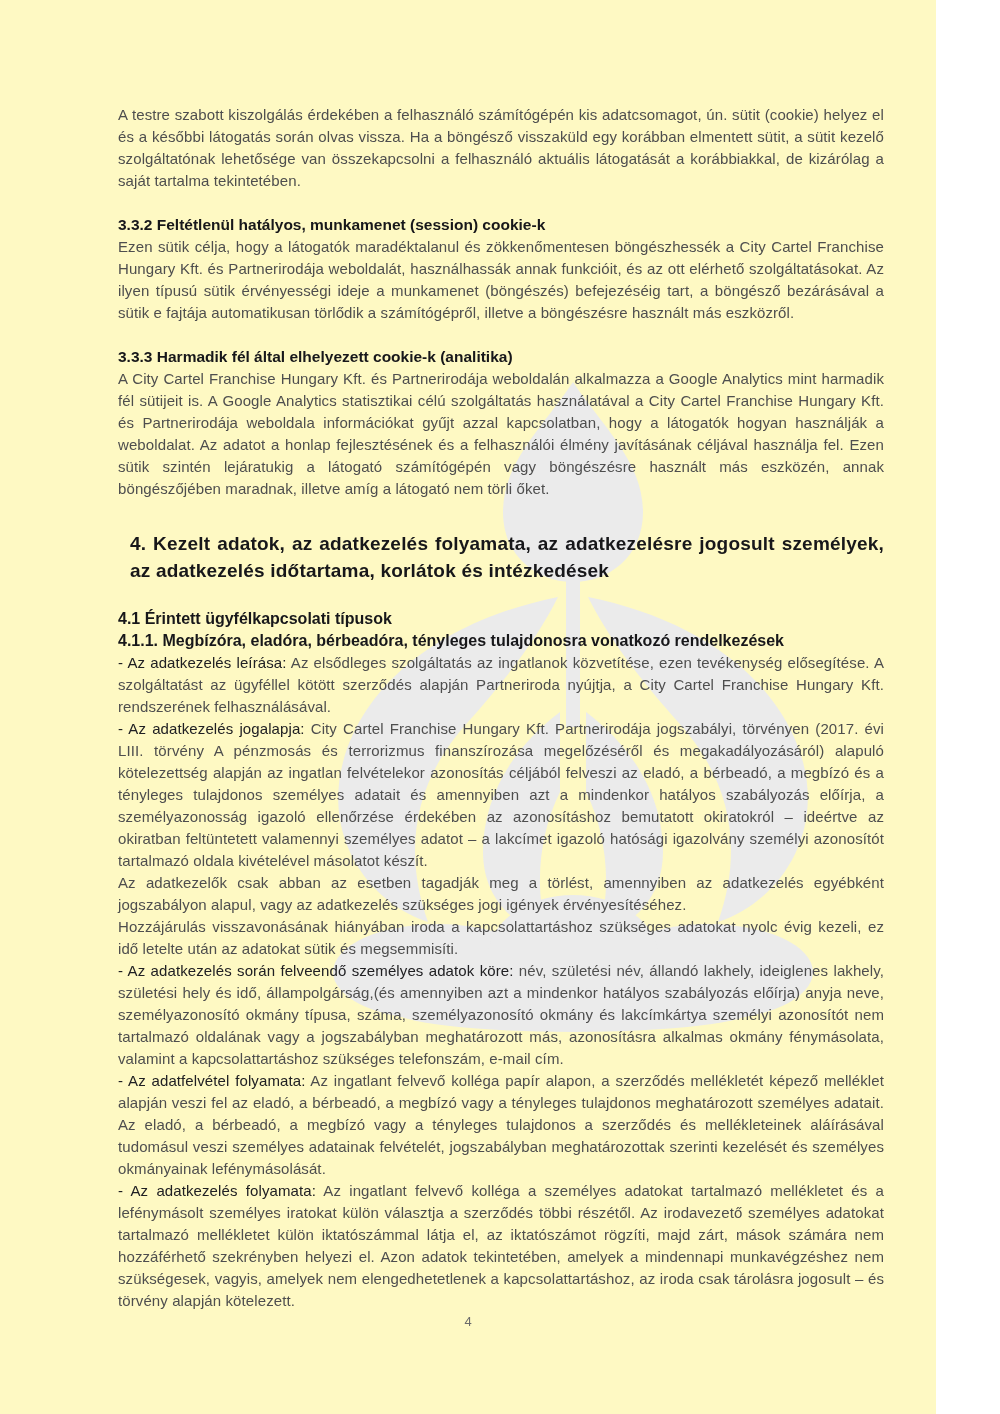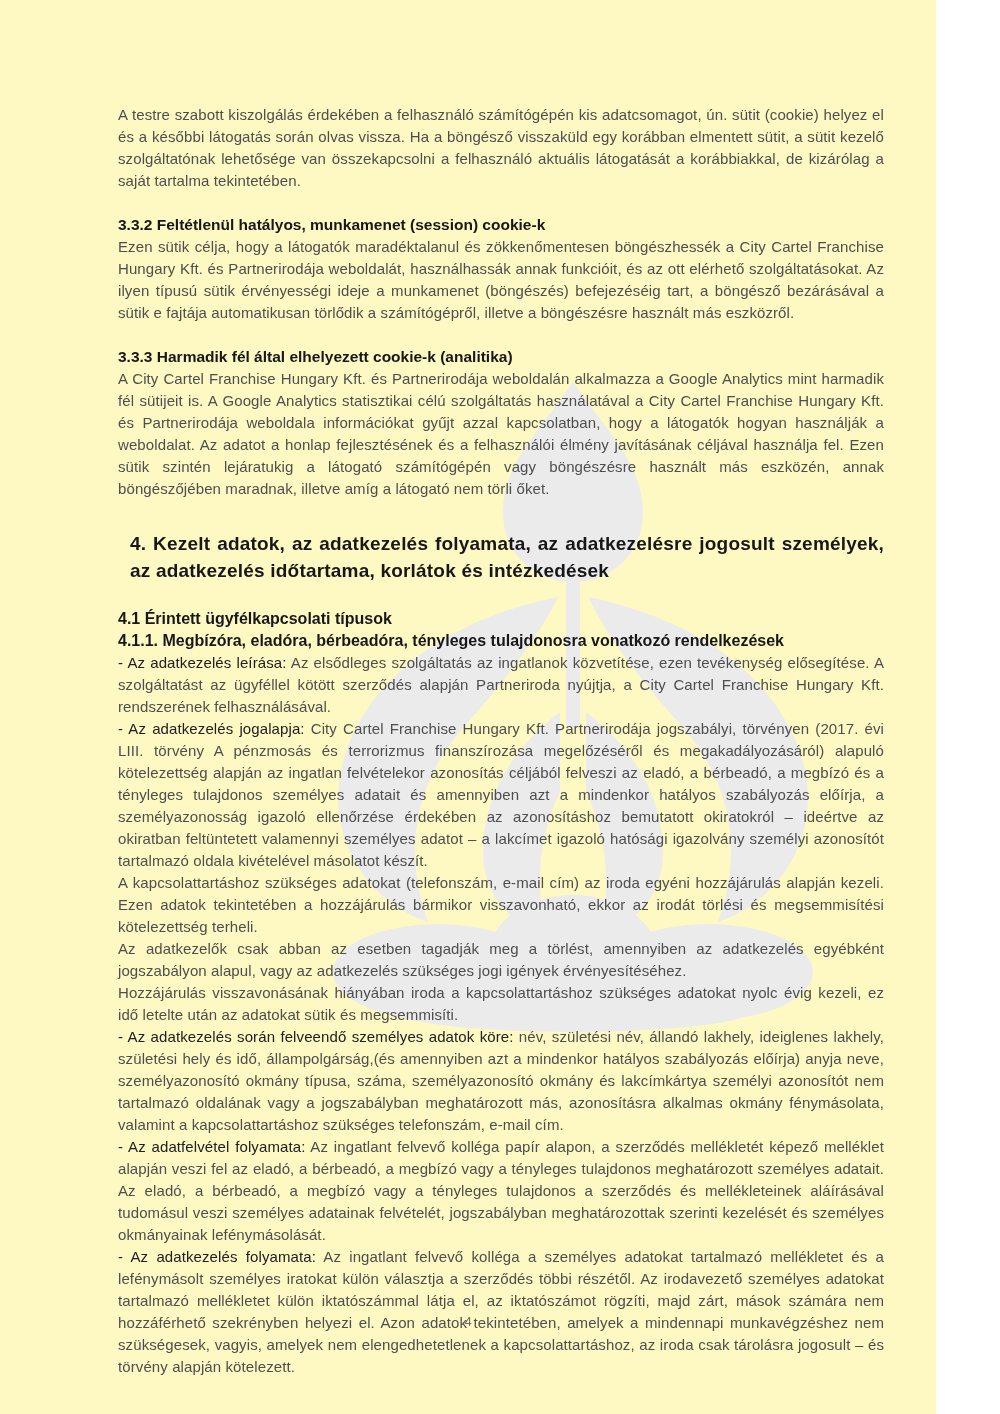--- a/index.html
+++ b/index.html
@@ -121,21 +121,20 @@
 
     <h1 class="chapter-h">4. Kezelt adatok, az adatkezelés folyamata, az adatkezelésre jogosult személyek, az adatkezelés időtartama, korlátok és intézkedések</h1>
 
     <h2 class="sub-h">4.1 Érintett ügyfélkapcsolati típusok</h2>
 
     <h3 class="subsub-h">4.1.1.  Megbízóra, eladóra, bérbeadóra, tényleges tulajdonosra vonatkozó rendelkezések</h3>
 
     <div class="paragraphs">
         <p class="body"><strong class="lead">- Az adatkezelés leírása: </strong>Az elsődleges szolgáltatás az ingatlanok közvetítése, ezen tevékenység elősegítése. A szolgáltatást az ügyféllel kötött szerződés alapján Partneriroda nyújtja, a City Cartel Franchise Hungary Kft. rendszerének felhasználásával.</p>
         <p class="body"><strong class="lead">- Az adatkezelés jogalapja: </strong>City Cartel Franchise Hungary Kft. Partnerirodája jogszabályi, törvényen (2017. évi LIII. törvény A pénzmosás és terrorizmus finanszírozása megelőzéséről és megakadályozásáról) alapuló kötelezettség alapján az ingatlan felvételekor azonosítás céljából felveszi az eladó, a bérbeadó, a megbízó és a tényleges tulajdonos személyes adatait és amennyiben azt a mindenkor hatályos szabályozás előírja, a személyazonosság igazoló ellenőrzése érdekében az azonosításhoz bemutatott okiratokról – ideértve az okiratban feltüntetett valamennyi személyes adatot – a lakcímet igazoló hatósági igazolvány személyi azonosítót tartalmazó oldala kivételével másolatot készít.</p>
-        <p class="body">A kapcsolattartáshoz szükséges adatokat (telefonszám, e-mail cím) az iroda egyéni hozzájárulás alapján kezeli. Ezen adatok tekintetében a hozzájárulás bármikor visszavonható, ekkor az irodát törlési és megsemmisítési kötelezettség terheli.</p>
         <p class="body">Az adatkezelők csak abban az esetben tagadják meg a törlést, amennyiben az adatkezelés egyébként jogszabályon alapul, vagy az adatkezelés szükséges jogi igények érvényesítéséhez.</p>
         <p class="body">Hozzájárulás visszavonásának hiányában iroda a kapcsolattartáshoz szükséges adatokat nyolc évig kezeli, ez idő letelte után az adatokat sütik és megsemmisíti.</p>
         <p class="body"><strong class="lead">- Az adatkezelés során felveendő személyes adatok köre: </strong>név, születési név, állandó lakhely, ideiglenes lakhely, születési hely és idő, állampolgárság,(és amennyiben azt a mindenkor hatályos szabályozás előírja) anyja neve, személyazonosító okmány típusa, száma, személyazonosító okmány és lakcímkártya személyi azonosítót nem tartalmazó oldalának vagy a jogszabályban meghatározott más, azonosításra alkalmas okmány fénymásolata, valamint a kapcsolattartáshoz szükséges telefonszám, e-mail cím.</p>
         <p class="body"><strong class="lead">- Az adatfelvétel folyamata: </strong>Az ingatlant felvevő kolléga papír alapon, a szerződés mellékletét képező melléklet alapján veszi fel az eladó, a bérbeadó, a megbízó vagy a tényleges tulajdonos meghatározott személyes adatait. Az eladó, a bérbeadó, a megbízó vagy a tényleges tulajdonos a szerződés és mellékleteinek aláírásával tudomásul veszi személyes adatainak felvételét, jogszabályban meghatározottak szerinti kezelését és személyes okmányainak lefénymásolását.</p>
         <p class="body"><strong class="lead">- Az adatkezelés folyamata: </strong>Az ingatlant felvevő kolléga a személyes adatokat tartalmazó mellékletet és a lefénymásolt személyes iratokat külön választja a szerződés többi részétől. Az irodavezető személyes adatokat tartalmazó mellékletet külön iktatószámmal látja el, az iktatószámot rögzíti, majd zárt, mások számára nem hozzáférhető szekrényben helyezi el.  Azon adatok tekintetében, amelyek a mindennapi munkavégzéshez nem szükségesek, vagyis, amelyek nem elengedhetetlenek a kapcsolattartáshoz, az iroda csak tárolásra jogosult – és törvény alapján kötelezett.</p>
       </div>
 
   </div>
 
   <div class="page-number">4</div>

